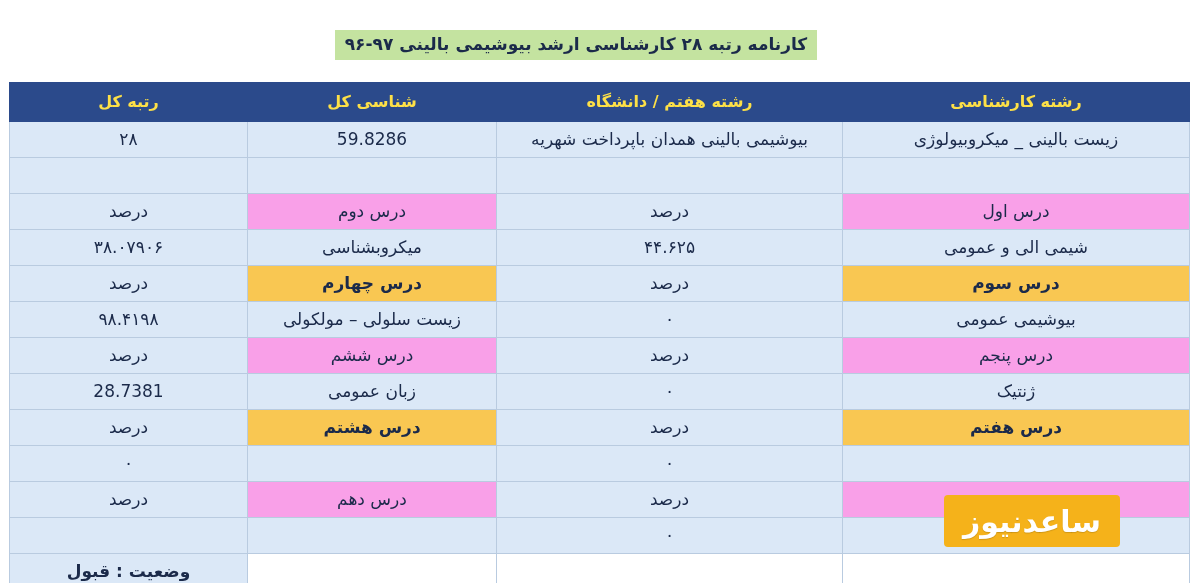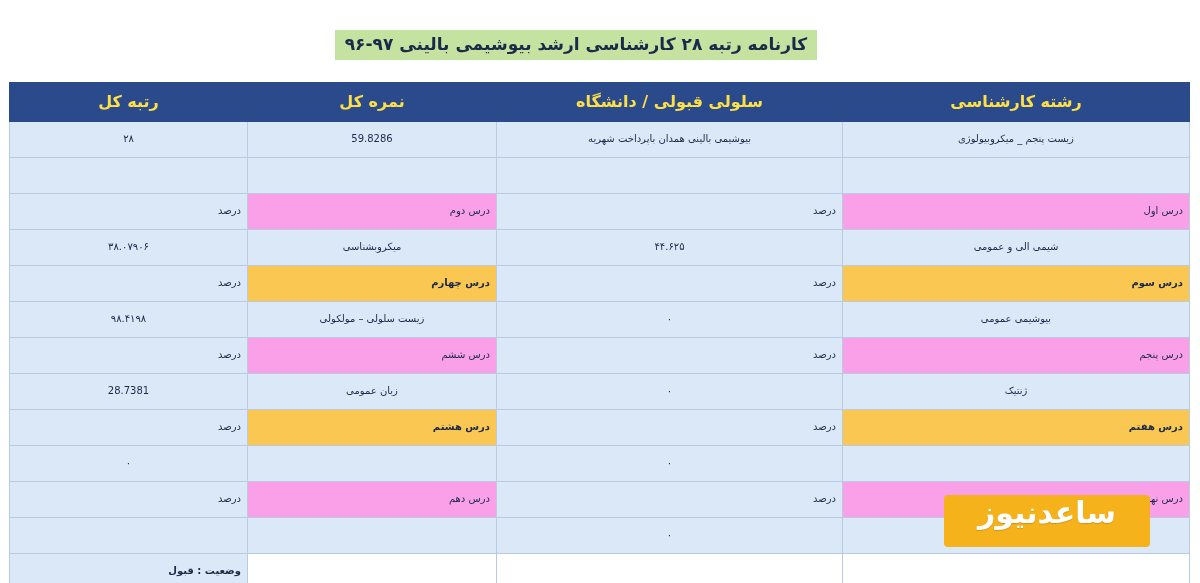--- a/index.html
+++ b/index.html
@@ -54,55 +54,55 @@
   table.grades col.c2 { width: 346px; }
   table.grades col.c3 { width: 249px; }
   table.grades col.c4 { width: 238px; }
 
   table.grades th,
   table.grades td {
     border: 1px solid #b9cbe0;
     height: 35px;
     text-align: center;
     vertical-align: middle;
-    font-size: 10px;
+    font-size: 17px;
     color: #1b2a4a;
     padding: 0 6px;
     line-height: 1.25;
     white-space: nowrap;
     overflow: hidden;
   }
   table.grades thead th {
     background: #2b4a8b;
     color: #fde047;
     font-weight: bold;
     font-size: 16px;
     height: 38px;
     border: 1px solid #2b4a8b;
   }
   tr.row-lightblue td { background: #dbe8f7; }
-  tr.row-white td { background: #ffffff; text-align: right; }
+  tr.row-white td { background: #ffffff; }
   td.pink { background: #f9a0e8 !important; font-weight: normal; }
   td.orange { background: #f9c752 !important; font-weight: bold; }
   td.bold { font-weight: normal; }
   td.lb { background: #dbe8f7 !important; }
   td.status {
     font-weight: bold;
     background: #dbe8f7 !important;
   }
   .watermark {
     position: absolute;
     left: 968px;
     top: 495px;
-    width: 206px;
+    width: 176px;
     height: 52px;
     background: #f5b21a;
     border-radius: 4px;
     display: flex;
-    align-items: flex-start;
+    align-items: center;
     justify-content: center;
   }
   .watermark span {
     color: #ffffff;
     font-size: 30px;
     font-weight: bold;
     letter-spacing: 1px;
     text-shadow: 0 1px 1px rgba(0,0,0,0.15);
   }
 </style>
@@ -119,28 +119,28 @@
     <table class="grades">
       <colgroup>
         <col class="c1">
           <col class="c2">
           <col class="c3">
           <col class="c4">
       </colgroup>
       <thead>
         <tr>
           <th>رشته کارشناسی</th>
-          <th>سلولی قبولی / دانشگاه</th>
-          <th>نمره کل</th>
+          <th>رشته هفتم / دانشگاه</th>
+          <th>شناسی کل</th>
           <th>رتبه کل</th>
         </tr>
       </thead>
       <tbody>
         <tr class="row-lightblue">
-          <td>زیست پنجم _ میکروبیولوژی</td>
+          <td>زیست بالینی _ میکروبیولوژی</td>
           <td>بیوشیمی بالینی  همدان باپرداخت  شهریه</td>
           <td>59.8286</td>
           <td>۲۸</td>
         </tr>
       </tbody>
       <tbody id="dynamic-rows">
           <tr class="row-lightblue">
             <td></td>
             <td></td>
             <td></td>

